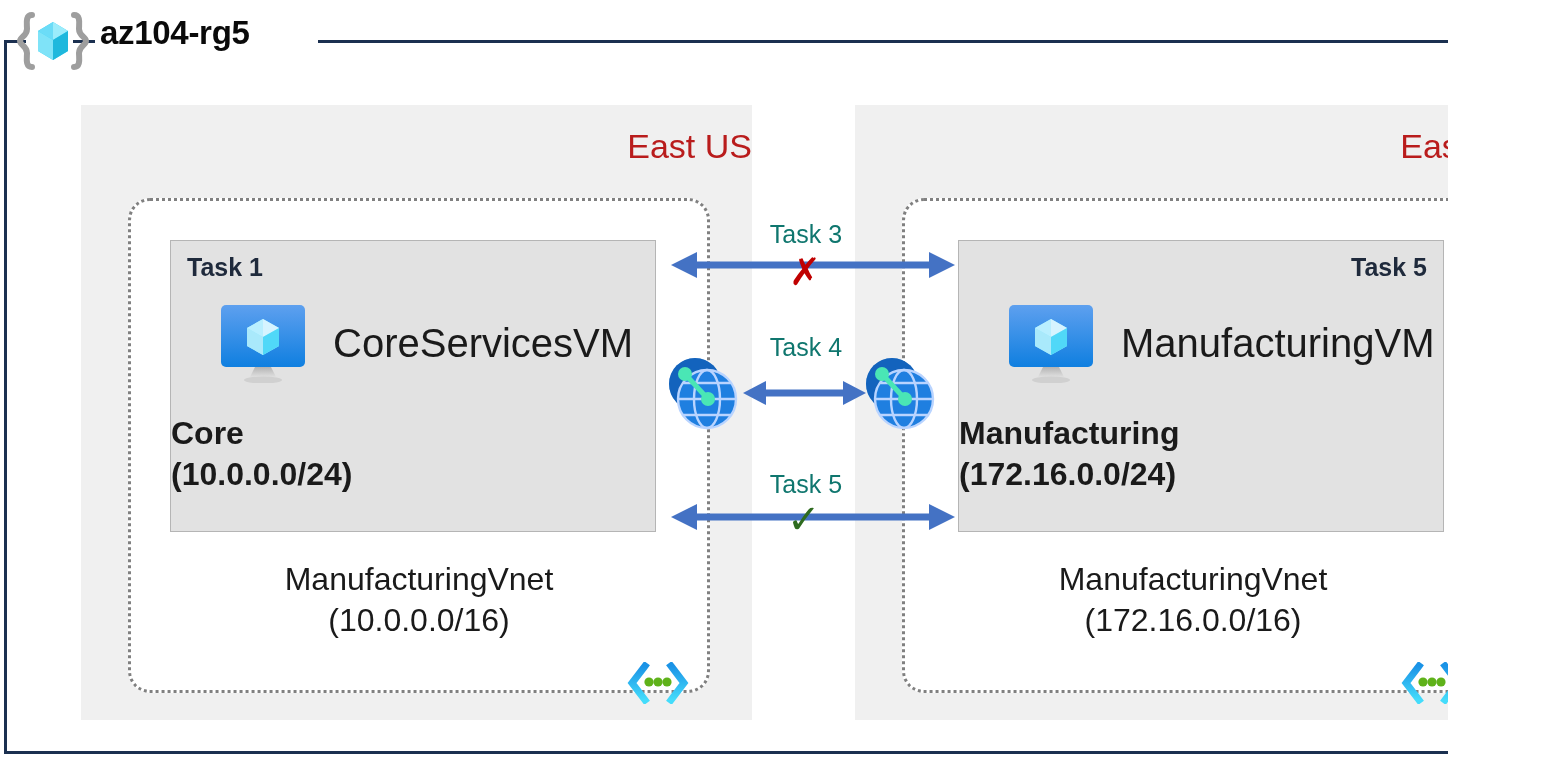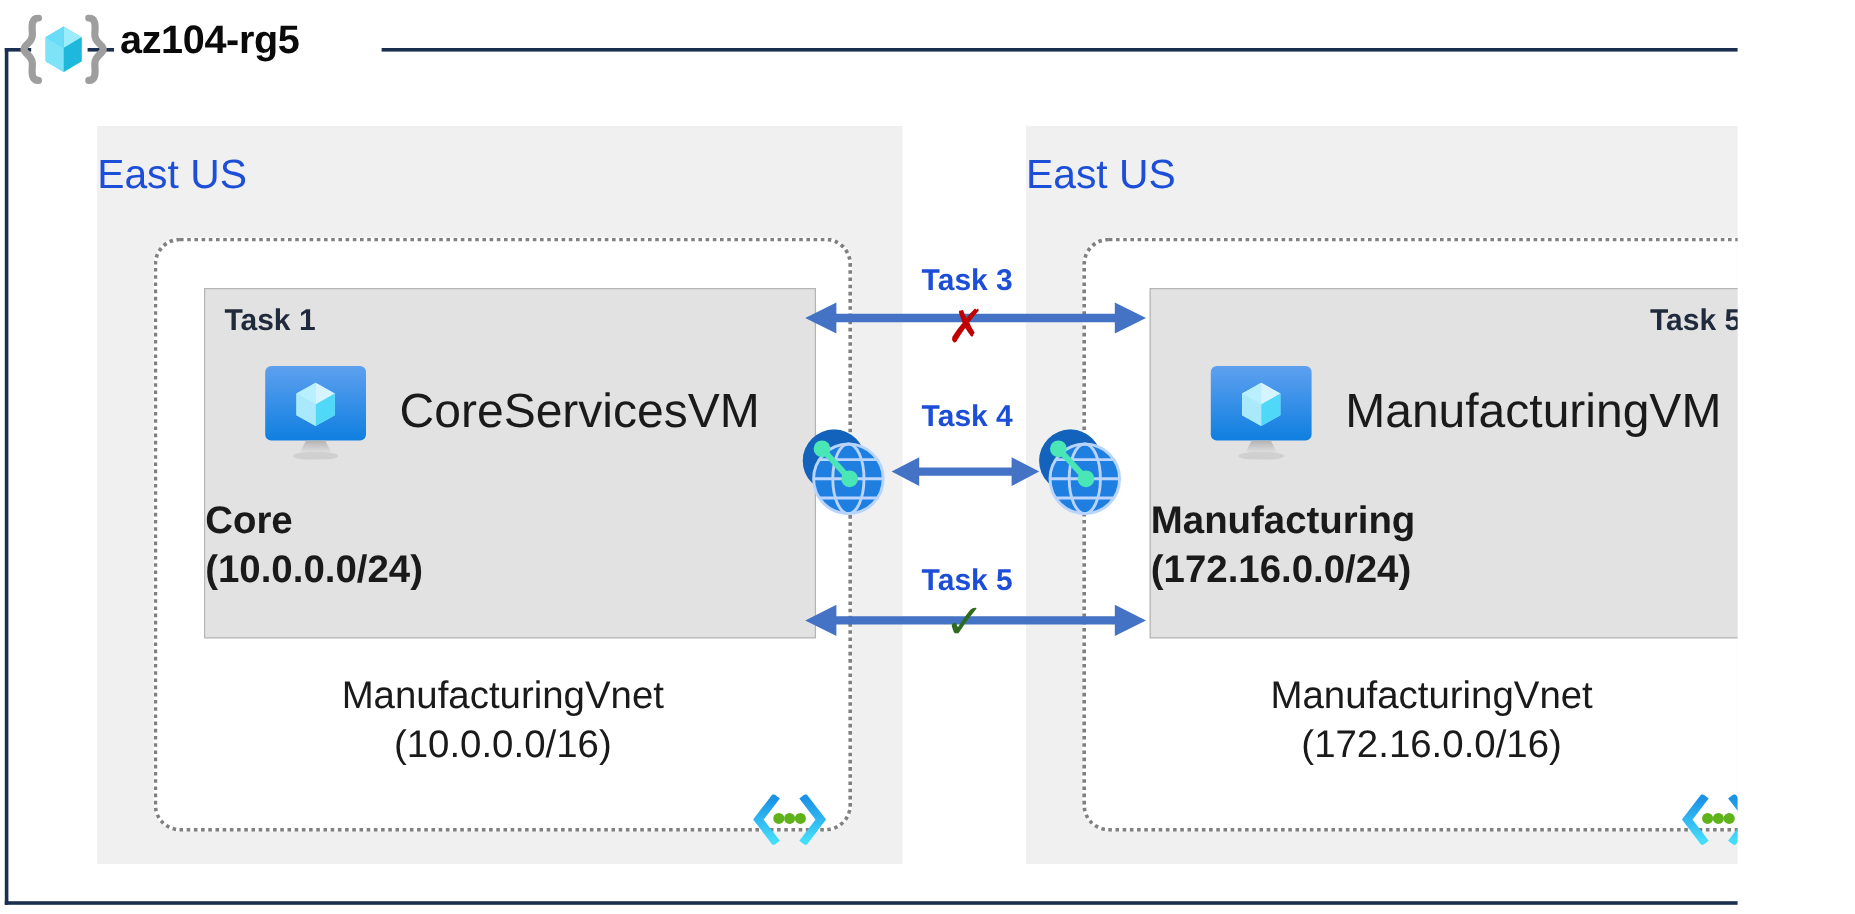--- a/index.html
+++ b/index.html
@@ -30,21 +30,21 @@
 
   
   .region{
     position:absolute;top:105px;height:615px;
     background:#f0f0f0;
   }
   .region.left{left:81px;width:671px;}
   .region.right{left:855px;width:670px;}
   .region-label{
     position:absolute;top:22px;left:0;width:100%;
-    text-align:left;font-size:34px;color:#1d4ed8;
+    text-align:right;font-size:34px;color:#b91c1c;
   }
 
   
   .vnet{
     position:absolute;top:198px;height:489px;
     border:3px dotted #808080;
     border-radius:22px;
     background:#ffffff;
   }
   .vnet.left{left:128px;width:576px;}
@@ -57,21 +57,20 @@
   .vnet.left .vnet-name{top:358px;}
   .vnet.right .vnet-name{top:358px;}
 
   .vnet-icon{position:absolute;right:18px;bottom:-14px;width:62px;height:42px;}
 
   
   .subnet{
     position:absolute;
     background:#e2e2e2;
     border:1px solid #b5b5b5;
-    padding-left:24px;
   }
   .subnet.left{left:39px;top:39px;width:484px;height:290px;}
   .subnet.right{left:53px;top:39px;width:484px;height:290px;}
 
   .task-tag{
     position:absolute;top:12px;
     font-size:25px;font-weight:bold;color:#1f2a3c;
   }
   .task-tag.tl{left:16px;}
   .task-tag.tr{right:16px;}
@@ -85,21 +84,21 @@
   .subnet-name{
     position:absolute;left:0;width:100%;top:172px;
     text-align:left;font-size:32px;color:#1a1a1a;line-height:1.28;font-weight:bold;
   }
 
   
   .arrow-svg{position:absolute;left:0;top:0;width:1546px;height:762px;pointer-events:none;}
 
   .task-mid{
     position:absolute;text-align:center;
-    font-size:25px;font-weight:bold;color:#1d4ed8;
+    font-size:25px;font-weight:normal;color:#0f766e;
     white-space:nowrap;
   }
   .mark{position:absolute;font-weight:bold;white-space:nowrap;}
   .mark.cross{color:#c00000;font-size:38px;}
   .mark.check{color:#2e6b1f;font-size:40px;}
 
   .peer-icon{position:absolute;width:78px;height:78px;}
 </style>
 </head>
 <body>

